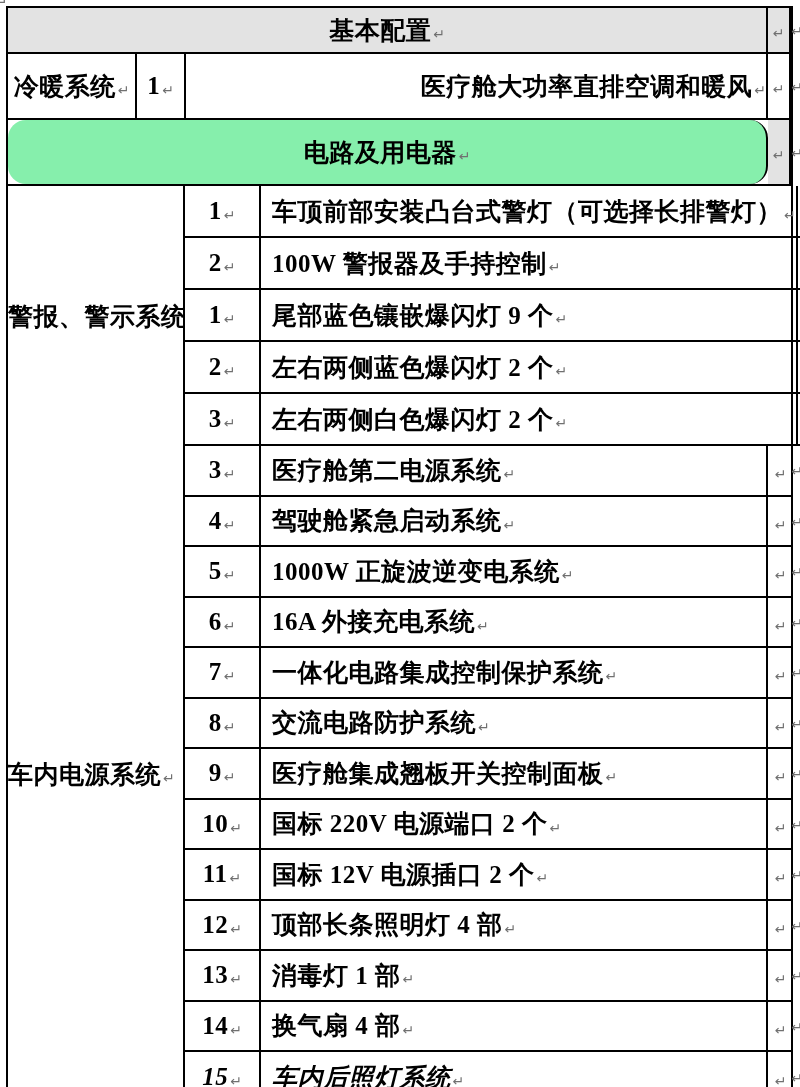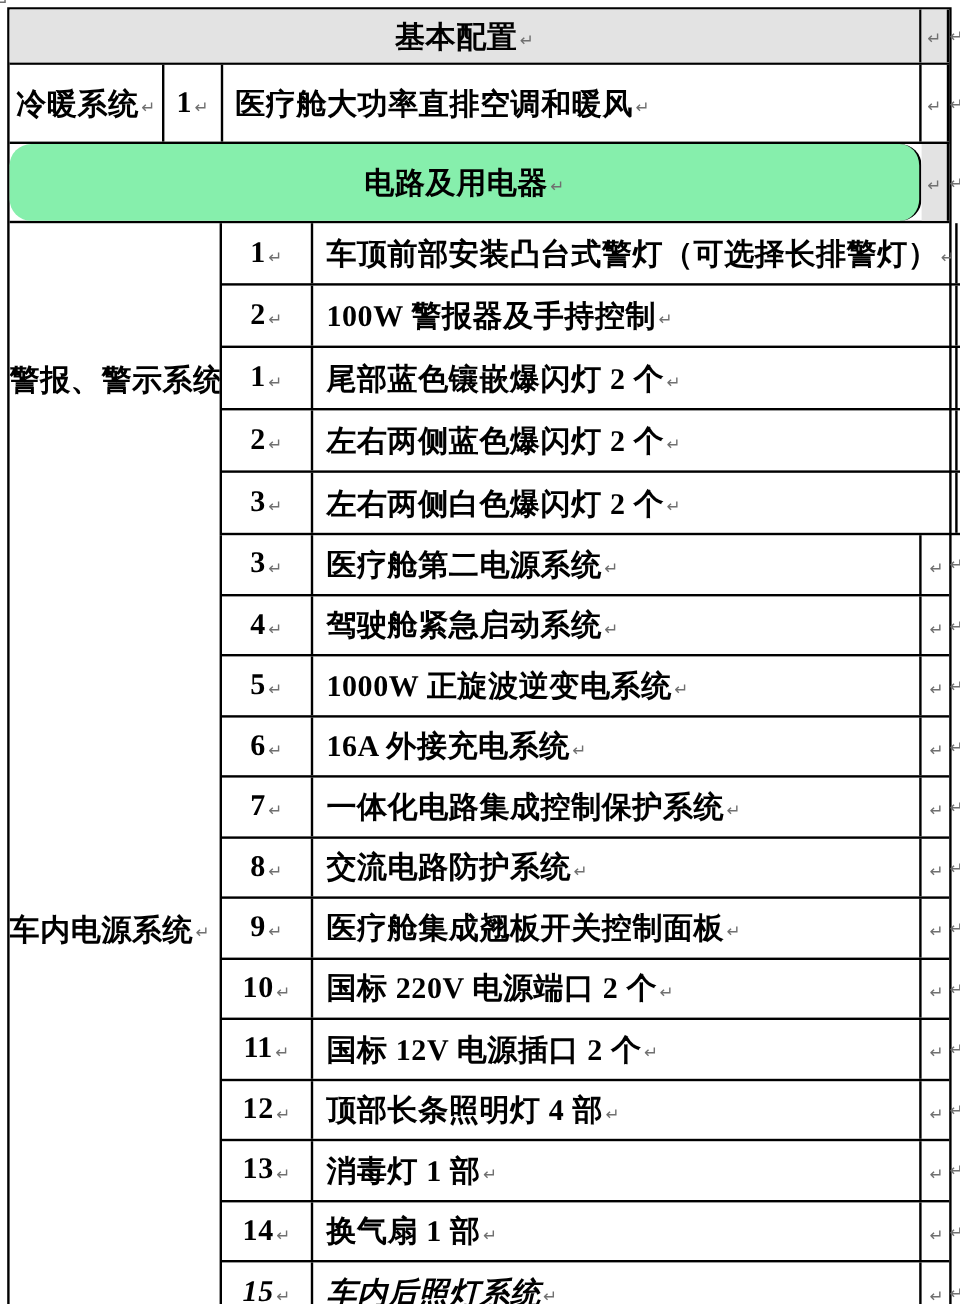--- a/index.html
+++ b/index.html
@@ -31,21 +31,21 @@
     border-right:2px solid #000;
     overflow:hidden; white-space:nowrap;
   }
   .cell:last-child { border-right:none; }
   .center { justify-content:center; }
   .merged { flex:1; }
   .narrow { width:23px; flex:0 0 23px; justify-content:center; }
   .headerrow .cell { background:#e3e3e3; }
   .w129 { flex:0 0 129px; }
   .w49  { flex:0 0 49px; }
-  .descc { flex:1; padding-left:10px; }
+  .descc { flex:1; padding-left:10px;justify-content:flex-end; }
   .txt { font-size:25px; letter-spacing:0.5px; }
   .pm {
     font-family:"DejaVu Sans",sans-serif;
     font-size:14px; font-weight:normal; color:#707070;
     position:relative; top:4px; margin-left:2px;
     flex:0 0 auto;
   }
   .narrow .pm { margin-left:0; top:3px; }
   .out-pm {
     position:absolute; right:-12px; top:50%;
@@ -161,21 +161,21 @@
           <div class="snarrow"></div>
 
         </div>
 
         <div class="srow rA">
           <div class="numc">
               <span class="txt">1</span>
               <span class="pm" style="color: rgb(112, 112, 112);">↵</span>
             </div>
           <div class="sdesc">
-              <span class="txt">尾部蓝色镶嵌爆闪灯 2 个</span>
+              <span class="txt">尾部蓝色镶嵌爆闪灯 9 个</span>
               <span class="pm" style="color: rgb(112, 112, 112);">↵</span>
             </div>
           <div class="snarrow"></div>
 
         </div>
 
         <div class="srow rA">
           <div class="numc">
               <span class="txt">2</span>
               <span class="pm" style="color: rgb(112, 112, 112);">↵</span>
@@ -375,21 +375,21 @@
             </div>
           <span class="out-pm" style="color: rgb(112, 112, 112);">↵</span>
         </div>
 
         <div class="srow rB">
           <div class="numc">
               <span class="txt">14</span>
               <span class="pm" style="color: rgb(112, 112, 112);">↵</span>
             </div>
           <div class="sdesc">
-              <span class="txt">换气扇 1 部</span>
+              <span class="txt">换气扇 4 部</span>
               <span class="pm" style="color: rgb(112, 112, 112);">↵</span>
             </div>
           <div class="snarrow">
               <span class="pm" style="color: rgb(112, 112, 112);">↵</span>
             </div>
           <span class="out-pm" style="color: rgb(112, 112, 112);">↵</span>
         </div>
 
         <div class="srow rB">
           <div class="numc">

